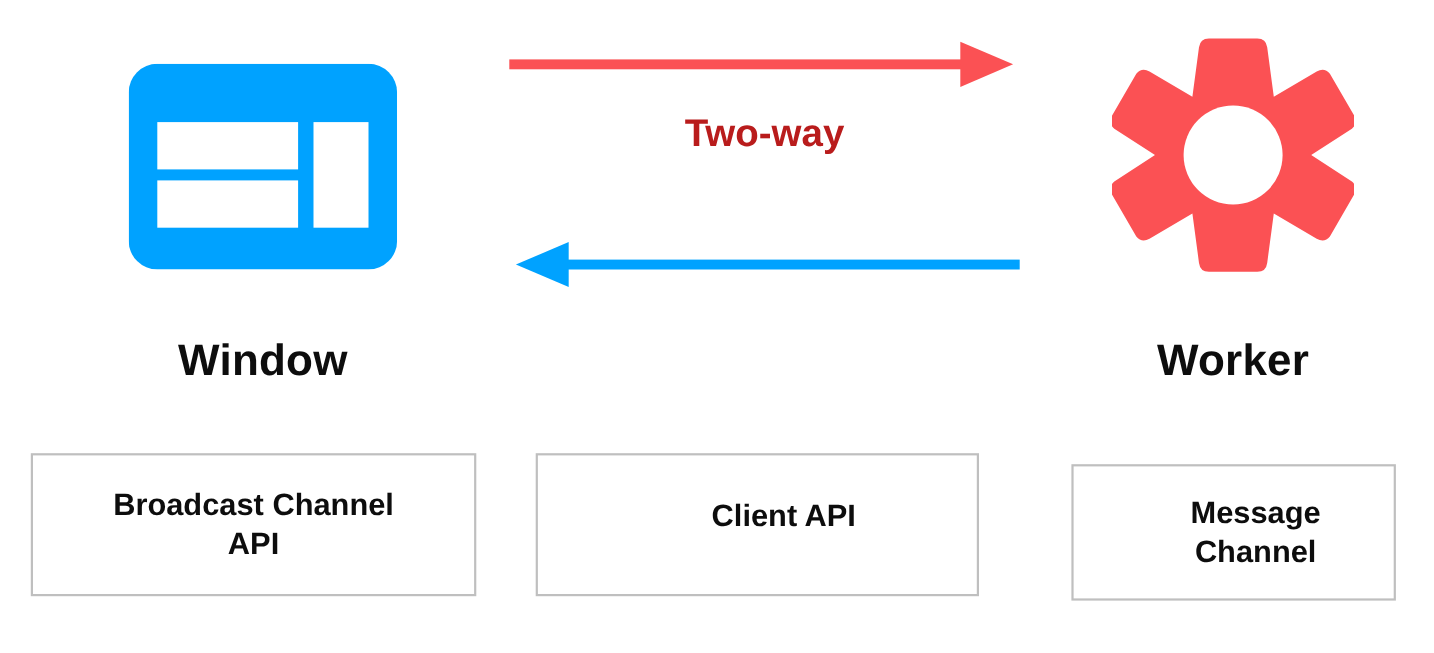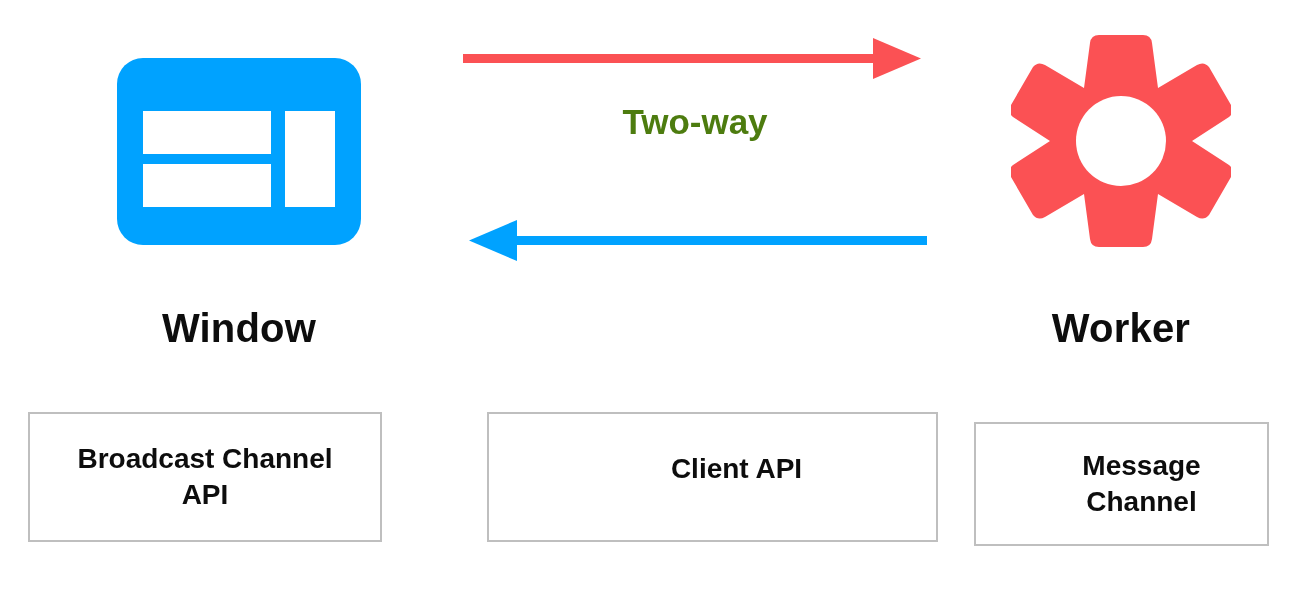--- a/index.html
+++ b/index.html
@@ -67,21 +67,21 @@
   
   .caption {
     position: absolute;
     left: 495px;
     top: 100px;
     width: 400px;
     text-align: center;
     font-size: 35px;
     font-weight: bold;
     line-height: 1.28;
-    color: #4d7c0f;
+    color: #b91c1c;
   }
   .caption-line { display: block; }
 
   
   .api-box {
     position: absolute;
     box-sizing: border-box;
     border: 2px solid #bfbfbf;
     background: #ffffff;
     display: flex;
@@ -90,22 +90,22 @@
   }
   .api-box-text {
     font-size: 28px;
     font-weight: bold;
     line-height: 1.3;
     text-align: center;
     color: #0d0d0d;
     white-space: pre-line;
   }
 
-  .api-box-1 { left: 28px;  top: 412px; width: 354px; height: 130px; }
-  .api-box-2 { left: 487px; top: 412px; width: 451px; height: 130px; padding-left: 48px; }
+  .api-box-1 { left: 28px;  top: 412px; width: 405px; height: 130px; }
+  .api-box-2 { left: 487px; top: 412px; width: 403px; height: 130px; padding-left: 48px; }
   .api-box-2 .api-box-text { transform: translateY(-8px); }
   .api-box-3 { left: 974px; top: 422px; width: 295px; height: 124px; padding-left: 40px; }
 </style>
 </head>
 <body>
 
 <div class="canvas">
 
   <div class="window-icon">
     <svg viewBox="0 0 244 187" xmlns="http://www.w3.org/2000/svg" aria-hidden="true">

